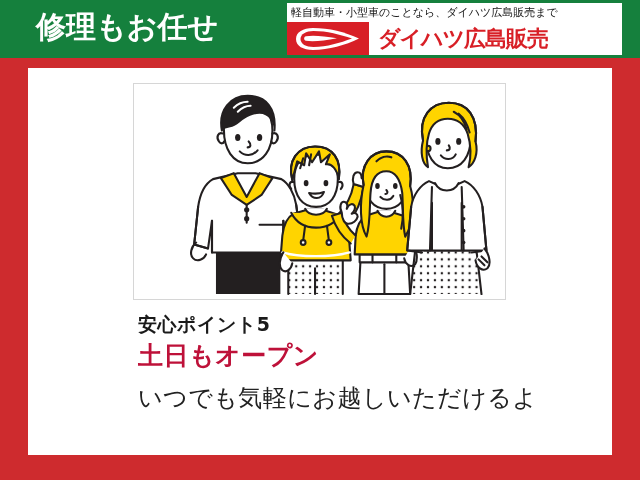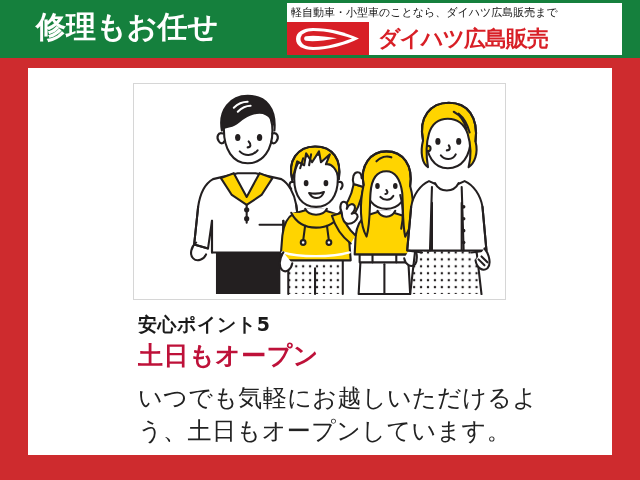--- a/index.html
+++ b/index.html
@@ -399,17 +399,16 @@
     </div>
 
     <div class="text-area">
 
       <div class="point-label">安心ポイント5</div>
 
       <div class="point-title">土日もオープン</div>
 
       <div class="point-body">
         <div>いつでも気軽にお越しいただけるよ</div>
-        <div>う、土日もオープンしています。</div>
       </div>
     </div>
   </div>
 </div>
 
 </body></html>

